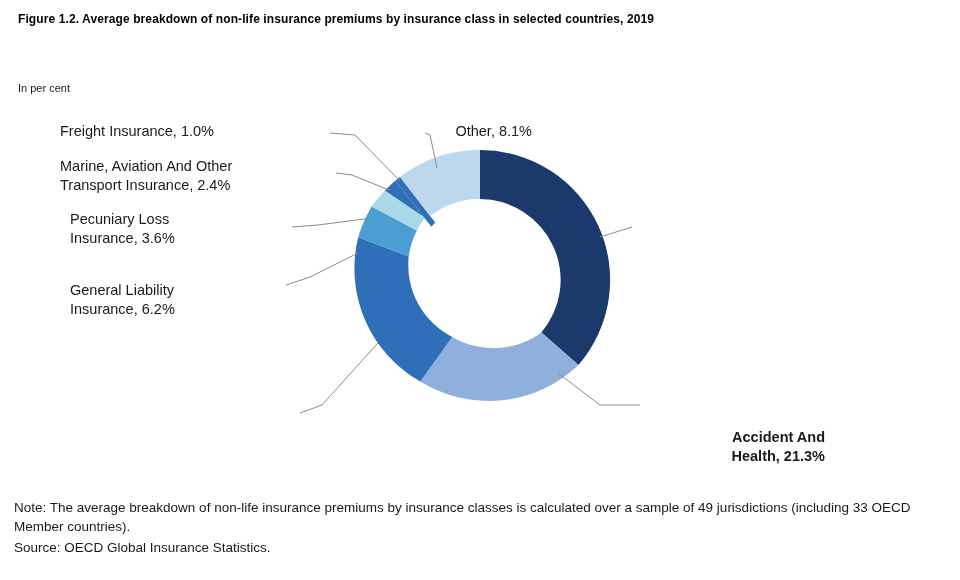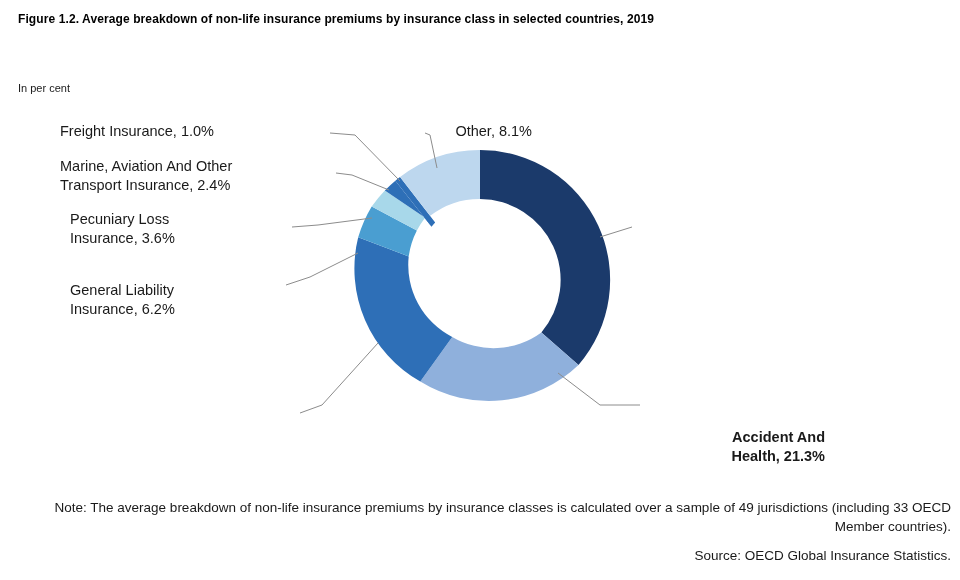--- a/index.html
+++ b/index.html
@@ -49,30 +49,29 @@
     position: absolute;
     font-size: 14.5px;
     line-height: 1.3;
     color: #1a1a1a;
     white-space: pre-line;
   }
   .lab-right { text-align: right; }
   .lab-left { }
   #note-block {
     position: absolute;
-    left: 26px;
+    left: 14px;
     top: 498px;
     width: 925px;
     font-size: 13.5px;
     line-height: 1.42;
     color: #1a1a1a;
-    text-align: right;
   }
   #note-line { display: block; }
-  #source-line { display: block; margin-top: 10px; }
+  #source-line { display: block; margin-top: 2px; }
   .divider-top {
     position: absolute;
     left: 18px;
     top: 492px;
     width: 925px;
     height: 0px;
   }
 </style>
 </head>
 <body>

